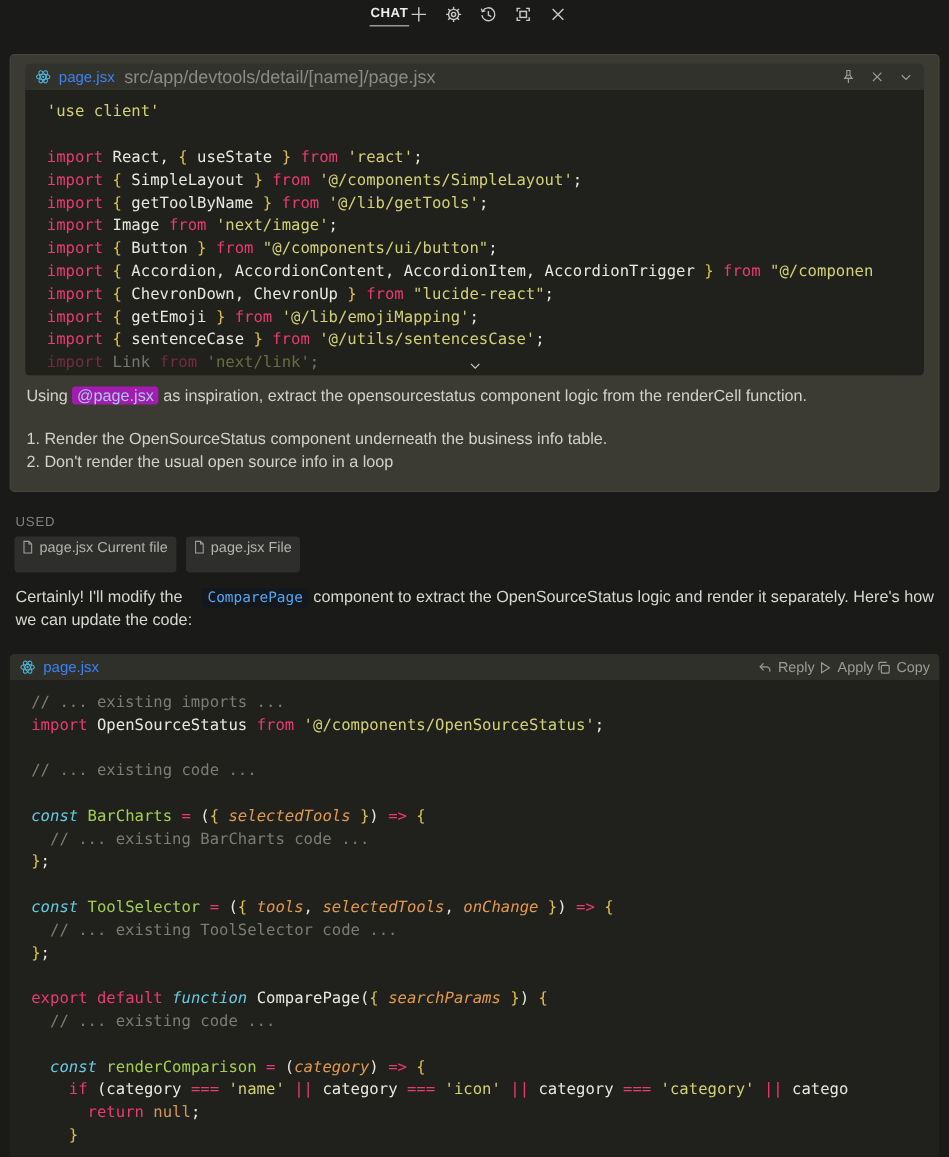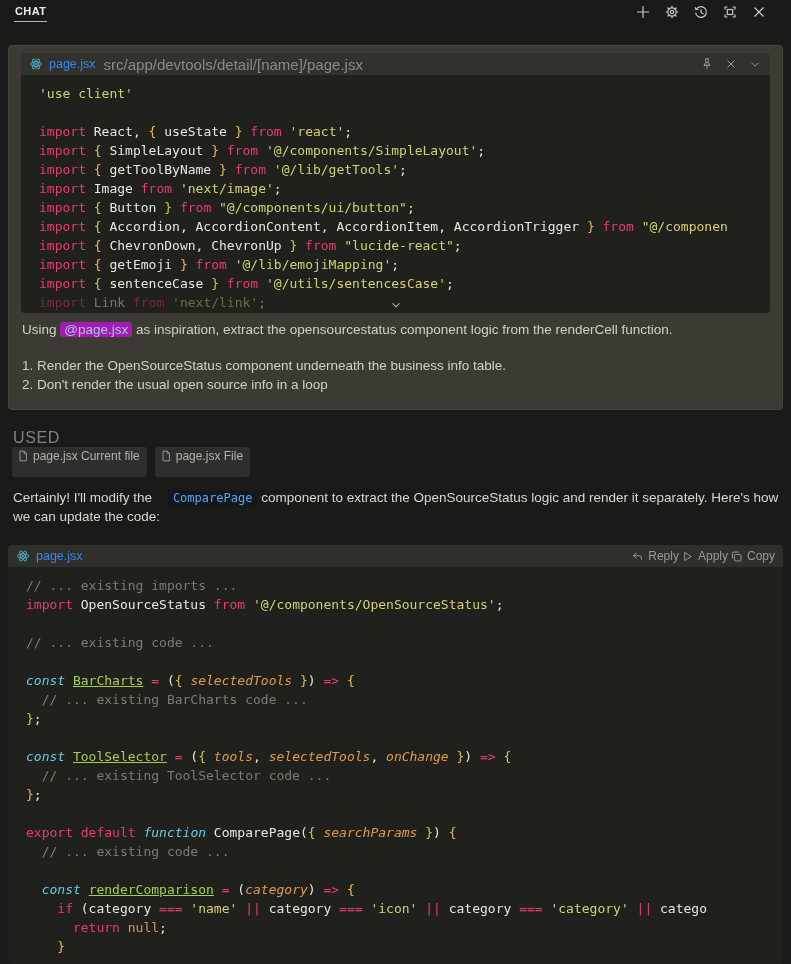--- a/index.html
+++ b/index.html
@@ -8,21 +8,21 @@
     background: #1a1a19;
     font-family: "Liberation Sans", sans-serif;
     color: #d6d6d1;
     position: relative;
   }
   .icon { display:inline-flex; align-items:center; justify-content:center; flex:none; }
   svg { display:block; }
 
   
   .topbar { position:absolute; top:0; left:0; right:0; height:24px;
-    display:flex; align-items:flex-start; justify-content:space-between; padding:3px 24px 0 14px; }
+    display:flex; align-items:flex-start; justify-content:center; padding:3px 24px 0 14px; }
   .topbar-title { font-size:11px; font-weight:bold; letter-spacing:.4px; color:#ececec;
     border-bottom:1px solid #b8b8b8; padding:2px 1px 4px 1px; }
   .topbar-icons { display:flex; gap:13px; color:#c8c8c8; padding-top:1px; }
   .topbar-icons .icon { width:16px; height:16px; cursor:pointer; }
 
   
   .user-card { position:absolute; left:8px; right:8px; top:45px; height:365px;
     background:#3b3a33; border:1px solid #46453d; border-radius:4px; }
 
   .code-card { border-radius:4px; overflow:hidden; }
@@ -39,34 +39,34 @@
     padding:9px 0 0 18px; white-space:pre; overflow:hidden; }
   .cl { height:19px; }
   .cl.faded { opacity:.42; }
 
   .tok-k { color:#ea3a74; }
   .tok-s { color:#d3d175; }
   .tok-b { color:#ddc04f; }
   .tok-w { color:#e8e8e2; }
   .tok-c { color:#7c7c74; }
   .tok-t { color:#67cbe0; font-style:italic; }
-  .tok-f { color:#a5cf4f;text-decoration:underline; }
+  .tok-f { color:#a5cf4f; }
   .tok-p { color:#e09a4e; font-style:italic; }
   .tok-n { color:#cf9960; }
 
   .expand-chevron { position:absolute; bottom:1px; left:50%; transform:translateX(-50%);
     color:#c9c9c4; cursor:pointer; width:14px; height:14px; }
 
   .msg-text { position:absolute; left:13px; right:13px; top:274px;
     font-size:13.5px; line-height:19px; color:#d2d1c9; }
   .msg-list { margin-top:17px; }
   .mention { background:#a21caf; color:#a9c6e8; border-radius:3px; padding:0 4px; }
 
   
-  .used-label { position:absolute; left:13px; top:429px; font-size:16px; letter-spacing:.6px;
+  .used-label { position:absolute; left:13px; top:429px; font-size:11px; letter-spacing:.6px;
     color:#828282;text-align:center; }
   .chips { position:absolute; left:12px; top:447px; display:flex; gap:8px; }
   .chip { display:flex; align-items:center; gap:4px; background:#2e2e2c; color:#b3b3ad;
     border-radius:3px; padding:2px 7px 14px 5px; font-size:12px; cursor:pointer; }
   .chip .icon { width:12px; height:12px; color:#a0a09a; }
 
   
   .assistant-text { position:absolute; left:13px; right:12px; top:489px;
     font-size:13.5px; line-height:18.5px; color:#d8d8d2; }
   .inline-code { font-family:"DejaVu Sans Mono", monospace; font-size:12px;

